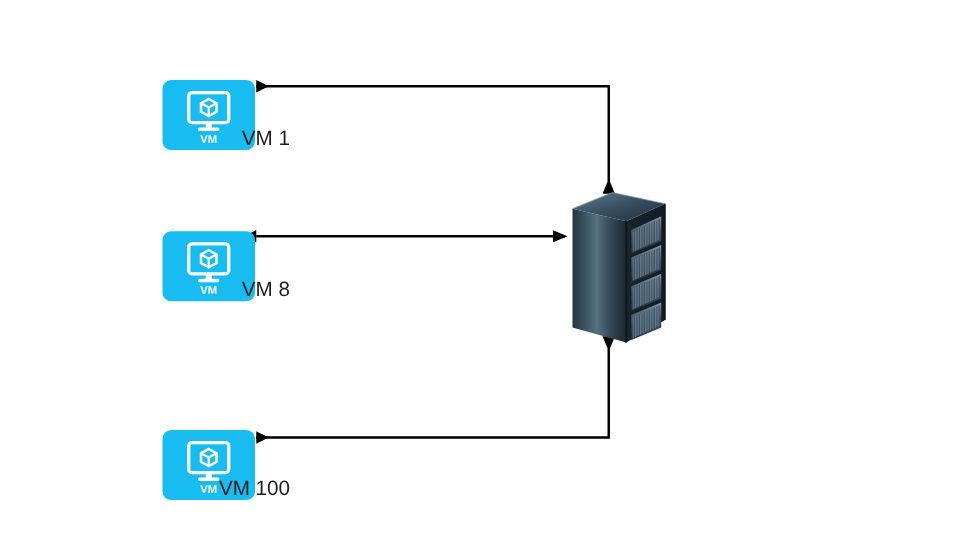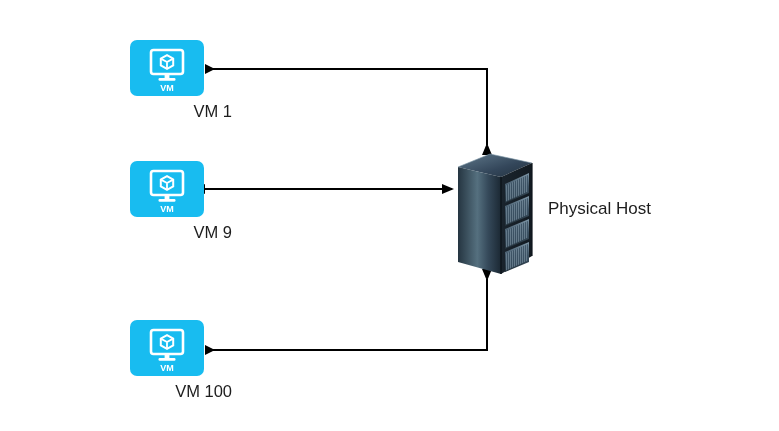--- a/index.html
+++ b/index.html
@@ -21,20 +21,21 @@
     position: absolute;
     width: 74px;
   }
   .vm-tile {
     width: 74px;
     height: 56px;
     border-radius: 7px;
     background: #18bcf0;
     position: relative;
     display: block;
+    margin-top: 24px;
   }
   .vm-tile svg {
     position: absolute;
     left: 0;
     top: 0;
   }
   .vm-caption {
     position: absolute;
     left: -28px;
     width: 130px;
@@ -121,21 +122,21 @@
     <div class="vm-tile">
       <svg width="74" height="56" viewBox="0 0 74 56">
         <rect x="21" y="10" width="32" height="24" rx="2.5" fill="none" stroke="#ffffff" stroke-width="2.6"></rect>
         <path d="M37 15.2 L43.2 18.6 L43.2 25.4 L37 28.8 L30.8 25.4 L30.8 18.6 Z" fill="none" stroke="#ffffff" stroke-width="2"></path>
         <path d="M30.8 18.6 L37 22 L43.2 18.6 M37 22 L37 28.8" fill="none" stroke="#ffffff" stroke-width="1.8"></path>
         <rect x="34.6" y="34" width="4.8" height="4.4" fill="#ffffff"></rect>
         <rect x="28.5" y="38" width="17" height="2.8" rx="1.2" fill="#ffffff"></rect>
         <text x="37" y="50.5" text-anchor="middle" fill="#ffffff" font-family="Liberation Sans, sans-serif" font-size="9" font-weight="bold">VM</text>
       </svg>
     </div>
-    <div class="vm-caption">VM 9</div>
+    <div class="vm-caption">VM 8</div>
   </div>
 
   <div class="vm-node" id="vm100">
     <div class="vm-tile">
       <svg width="74" height="56" viewBox="0 0 74 56">
         <rect x="21" y="10" width="32" height="24" rx="2.5" fill="none" stroke="#ffffff" stroke-width="2.6"></rect>
         <path d="M37 15.2 L43.2 18.6 L43.2 25.4 L37 28.8 L30.8 25.4 L30.8 18.6 Z" fill="none" stroke="#ffffff" stroke-width="2"></path>
         <path d="M30.8 18.6 L37 22 L43.2 18.6 M37 22 L37 28.8" fill="none" stroke="#ffffff" stroke-width="1.8"></path>
         <rect x="34.6" y="34" width="4.8" height="4.4" fill="#ffffff"></rect>
         <rect x="28.5" y="38" width="17" height="2.8" rx="1.2" fill="#ffffff"></rect>
@@ -193,15 +194,14 @@
         <path d="M53,102 L77,92 L77,112 L53,122 Z" fill="url(#g-bay)"></path>
         <path d="M54,103.5 L76,94 L76,110.5 L54,120.5 Z" fill="url(#grille)" opacity="0.85"></path>
       </g>
 
       <path d="M49,27 L49,124" stroke="#0e151b" stroke-width="1.4" fill="none"></path>
       <path d="M80,13 L80,106" stroke="#0e151b" stroke-width="1.2" fill="none"></path>
       <path d="M6,17 L38,4 L80,13" stroke="#7d96a6" stroke-width="0.9" fill="none" opacity="0.7"></path>
     </svg>
   </div>
 
-  <div class="host-label">Physical Host</div>
 
 </div>
 
 </body></html>

